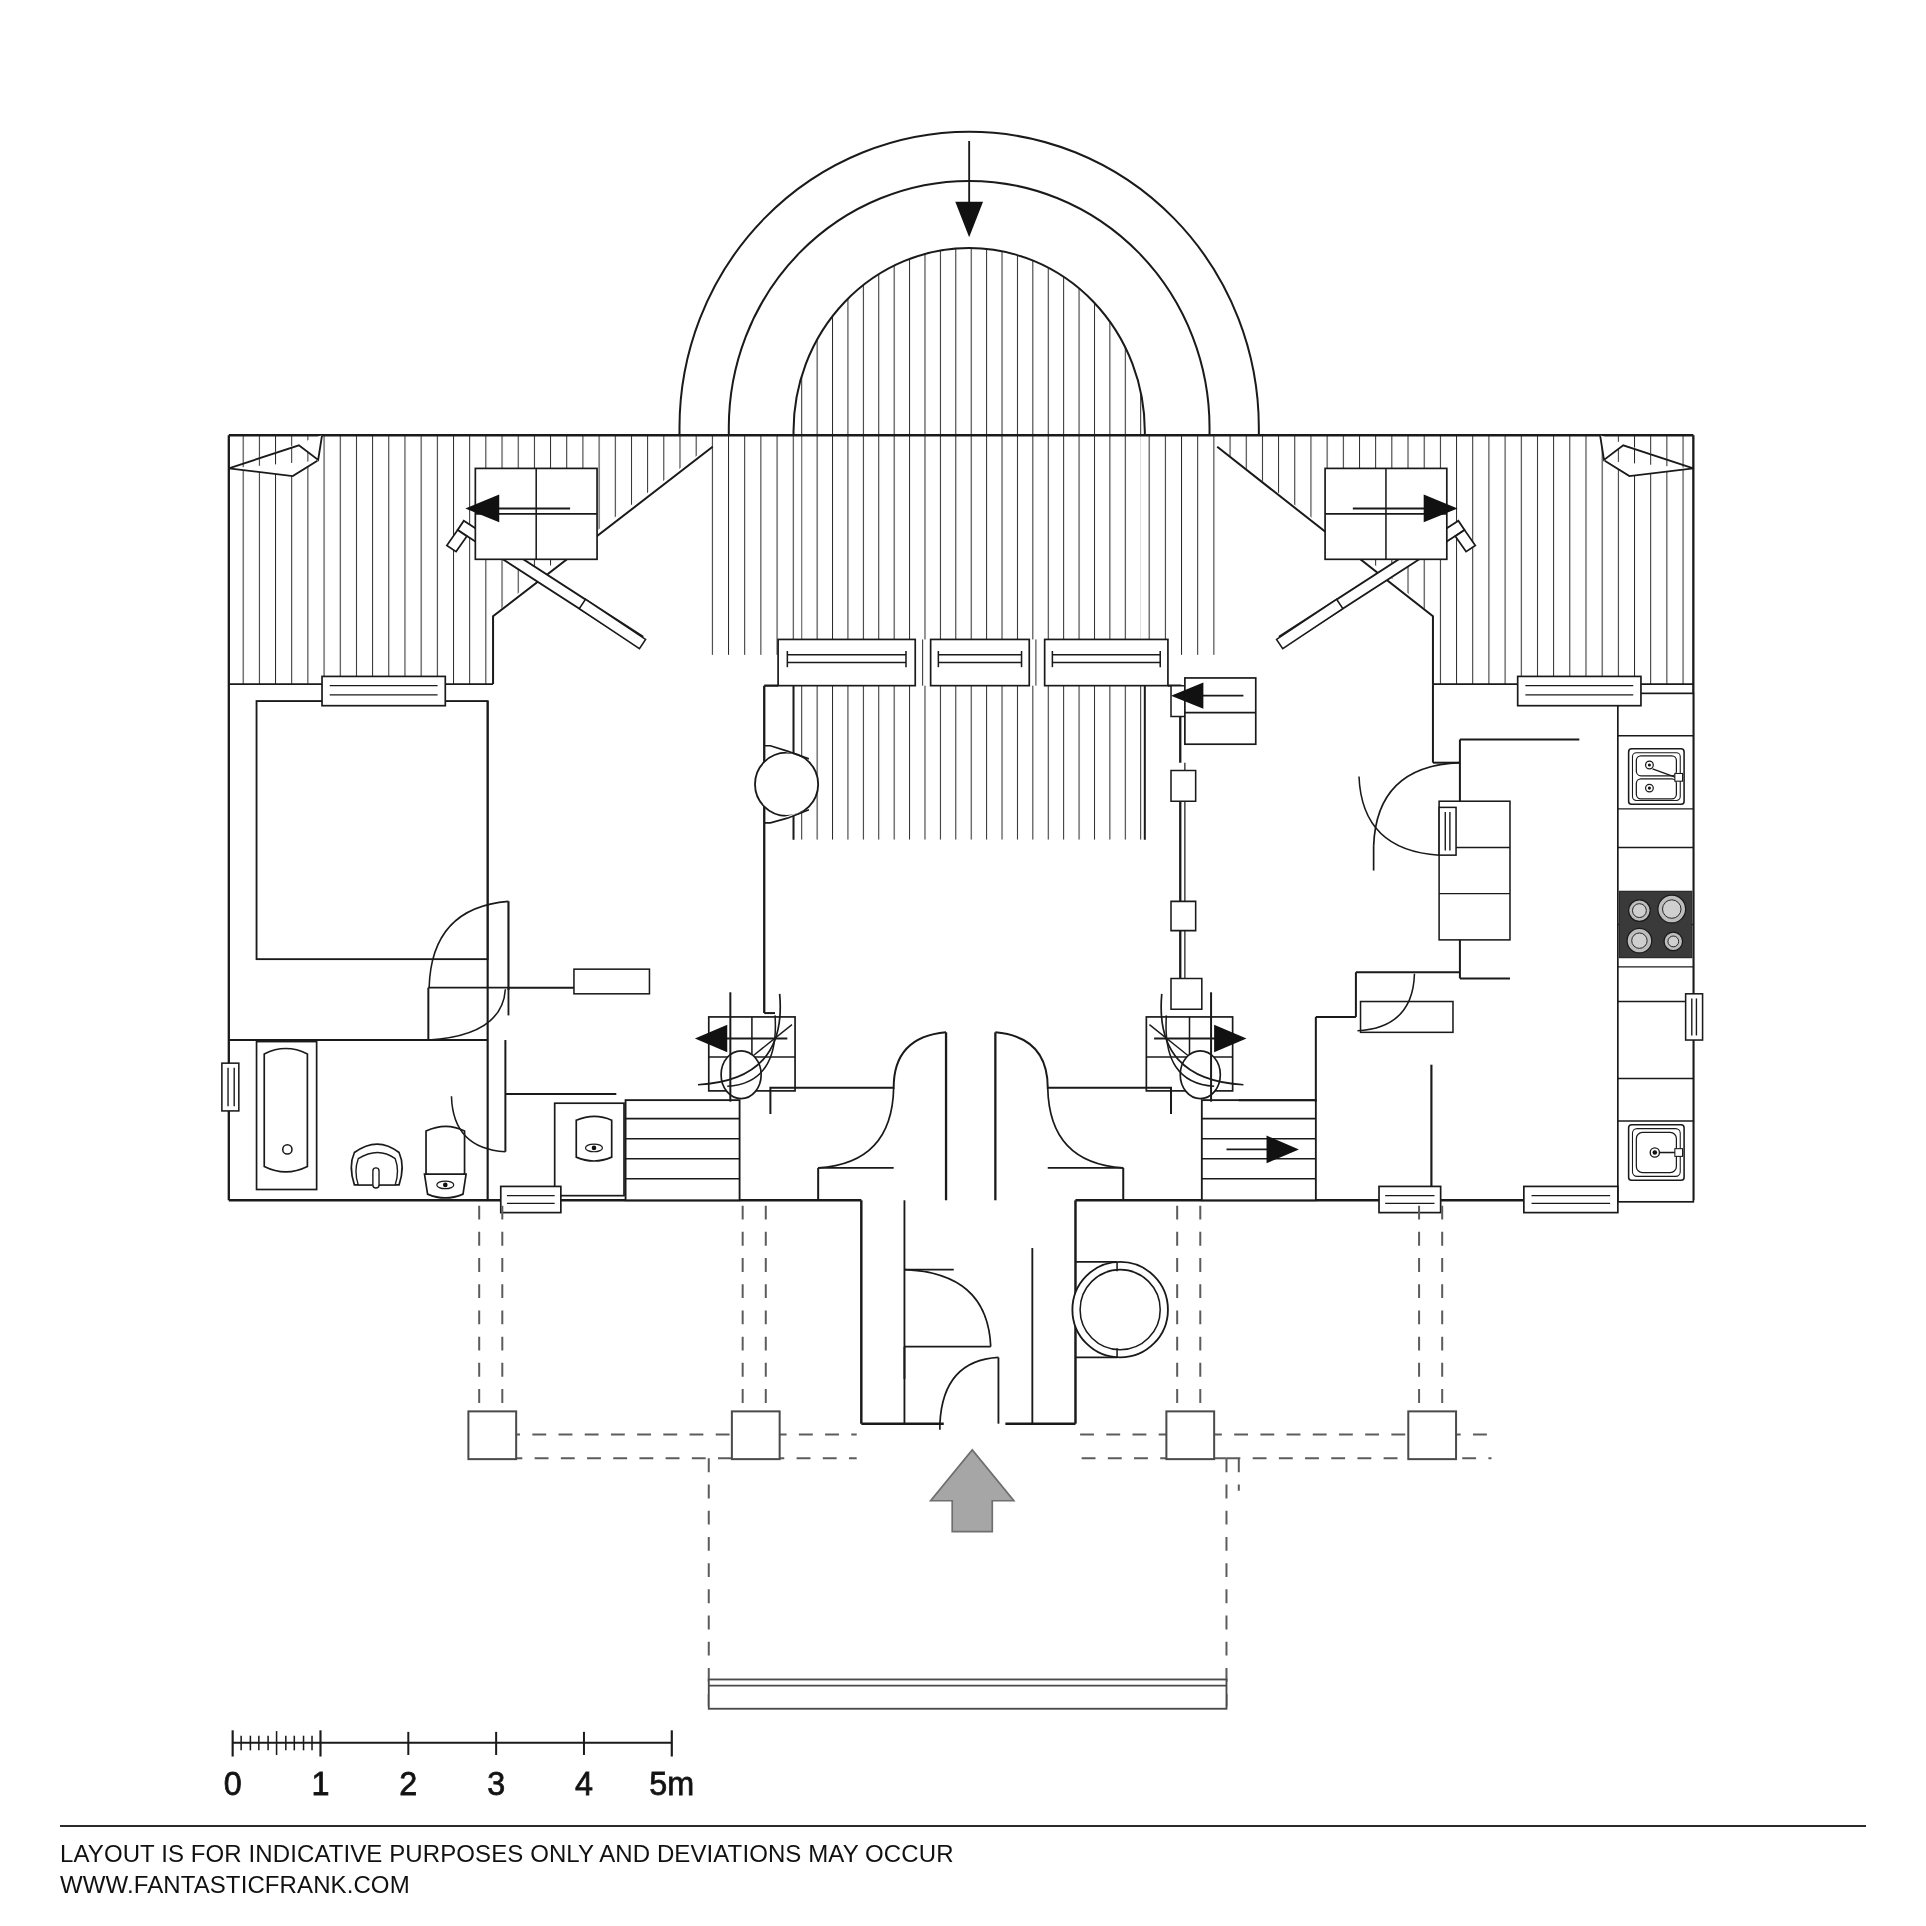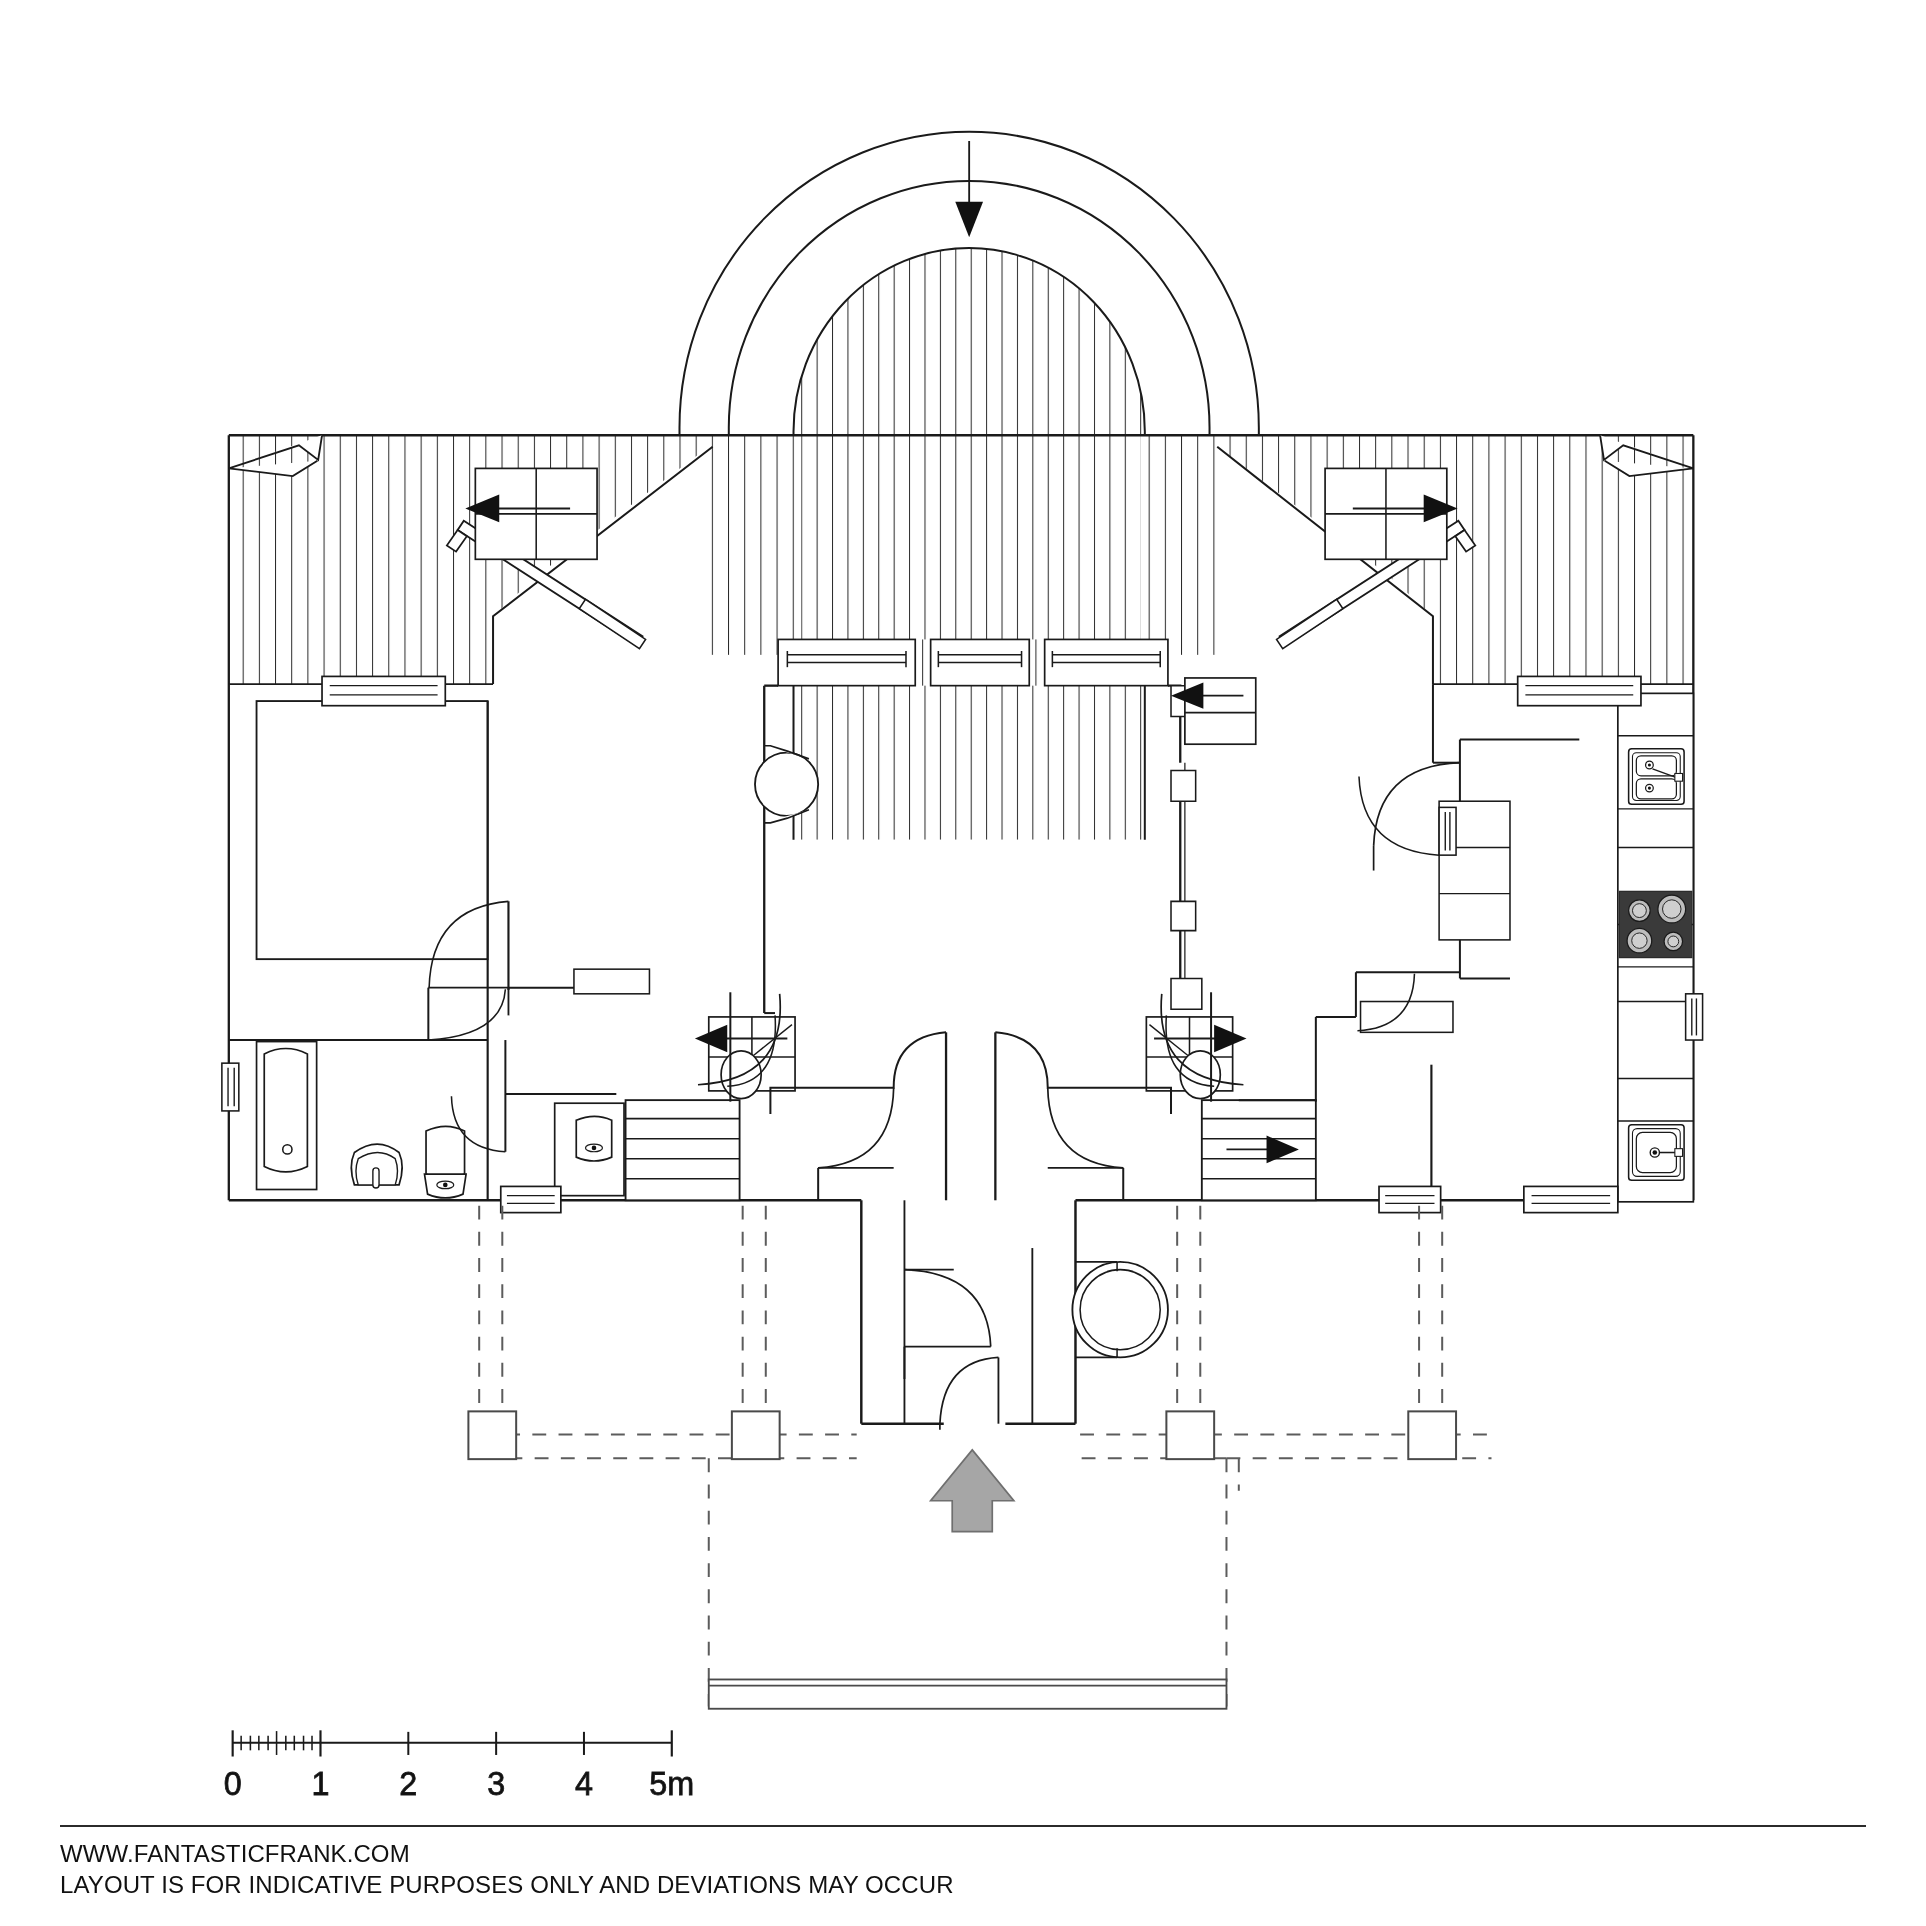--- a/index.html
+++ b/index.html
@@ -495,18 +495,18 @@
       <text x="644" y="2330" font-size="42" fill="#111" text-anchor="middle">3</text>
       <text x="758" y="2330" font-size="42" fill="#111" text-anchor="middle">4</text>
       <text x="872" y="2330" font-size="42" fill="#111" text-anchor="middle">5m</text>
     </g>
 
   </g>
 </svg>
 
 <div class="footer-rule"></div>
 <div class="footer-block">
+  <div class="footer-line">LAYOUT IS FOR INDICATIVE PURPOSES ONLY AND DEVIATIONS MAY OCCUR</div>
   <div class="footer-line">WWW.FANTASTICFRANK.COM</div>
-  <div class="footer-line">LAYOUT IS FOR INDICATIVE PURPOSES ONLY AND DEVIATIONS MAY OCCUR</div>
 </div>
 
 </div>
 
 
 </body></html>

